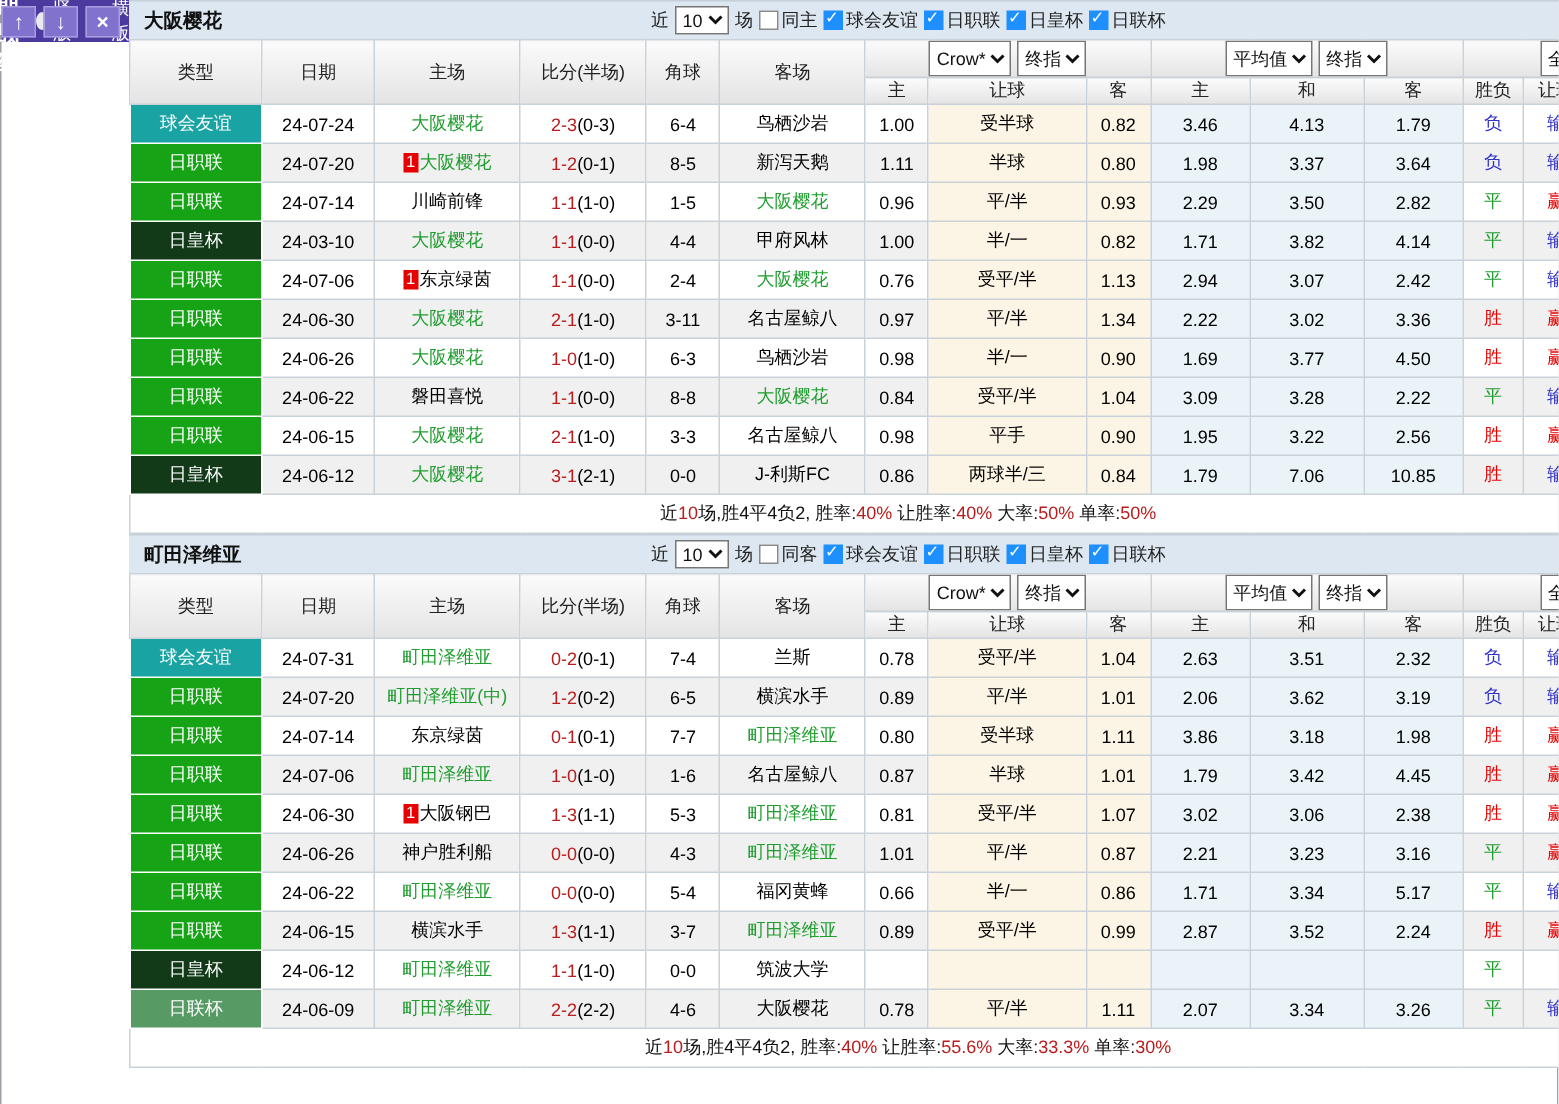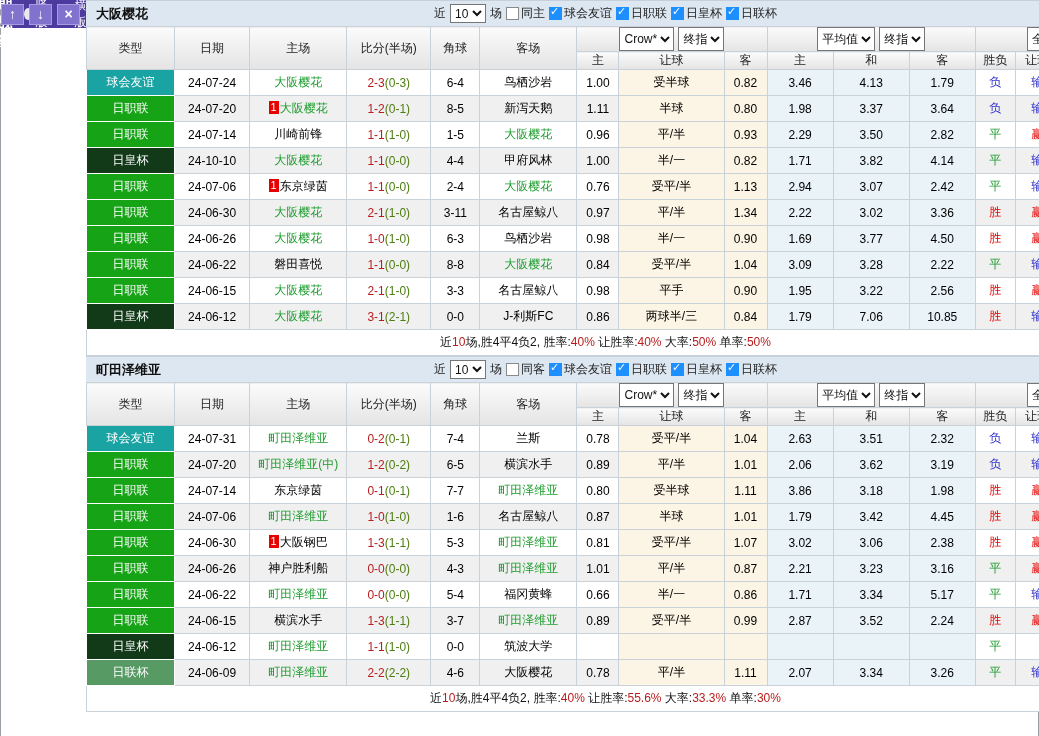--- a/index.html
+++ b/index.html
@@ -44,21 +44,21 @@
   thead th.left-th { font-size:12px; }
   .hdr-select { height:24px; margin:0 2px; }
   tbody tr { height:26px; }
   tbody tr:nth-child(odd) td { background:#fff; }
   tbody tr:nth-child(even) td { background:#f0f0f0; }
   td.c-cream { background:#fcf4e4 !important; }
   td.c-blue { background:#e9f3f8 !important; }
   td.type-cell { color:#fff; border:1px solid #fff; font-size:12px; }
   .t-green { color:#1f9d2f; }
   .t-red { color:#b91c1c; }
-  .half { color:#4d7c0f; }
+  .half { color:#000000; }
   .badge1 { display:inline-block; background:#e60000; color:#fff; font-size:11px; line-height:13px;
             padding:0 2px; margin-right:1px; vertical-align:1px; }
   tfoot td { height:26px; background:#fff; color:#111; }
   .bottom-strip { height:7px; background:#4d3a9e; margin-top:auto; border-top:1px solid #9aa0a6; }
 </style>
 </head>
 <body>
 
 <div class="page">
   <div class="titlebar">
@@ -198,21 +198,21 @@
             <td class="c-cream">0.93</td>
             <td class="c-blue">2.29</td>
             <td class="c-blue">3.50</td>
             <td class="c-blue">2.82</td>
             <td style="color: rgb(31, 157, 47);">平</td>
             <td style="color: rgb(230, 0, 0);">赢</td>
             <td style="color: rgb(48, 50, 200);">小</td>
           </tr>
           <tr>
             <td class="type-cell" style="background: rgb(18, 58, 24);">日皇杯</td>
-            <td>24-10-10</td>
+            <td>24-03-10</td>
             <td><span class="t-green">大阪樱花</span></td>
             <td><span class="t-red">1-1</span><span class="half">(0-0)</span></td>
             <td>4-4</td>
             <td><span>甲府风林</span></td>
             <td>1.00</td>
             <td class="c-cream">半/一</td>
             <td class="c-cream">0.82</td>
             <td class="c-blue">1.71</td>
             <td class="c-blue">3.82</td>
             <td class="c-blue">4.14</td>

